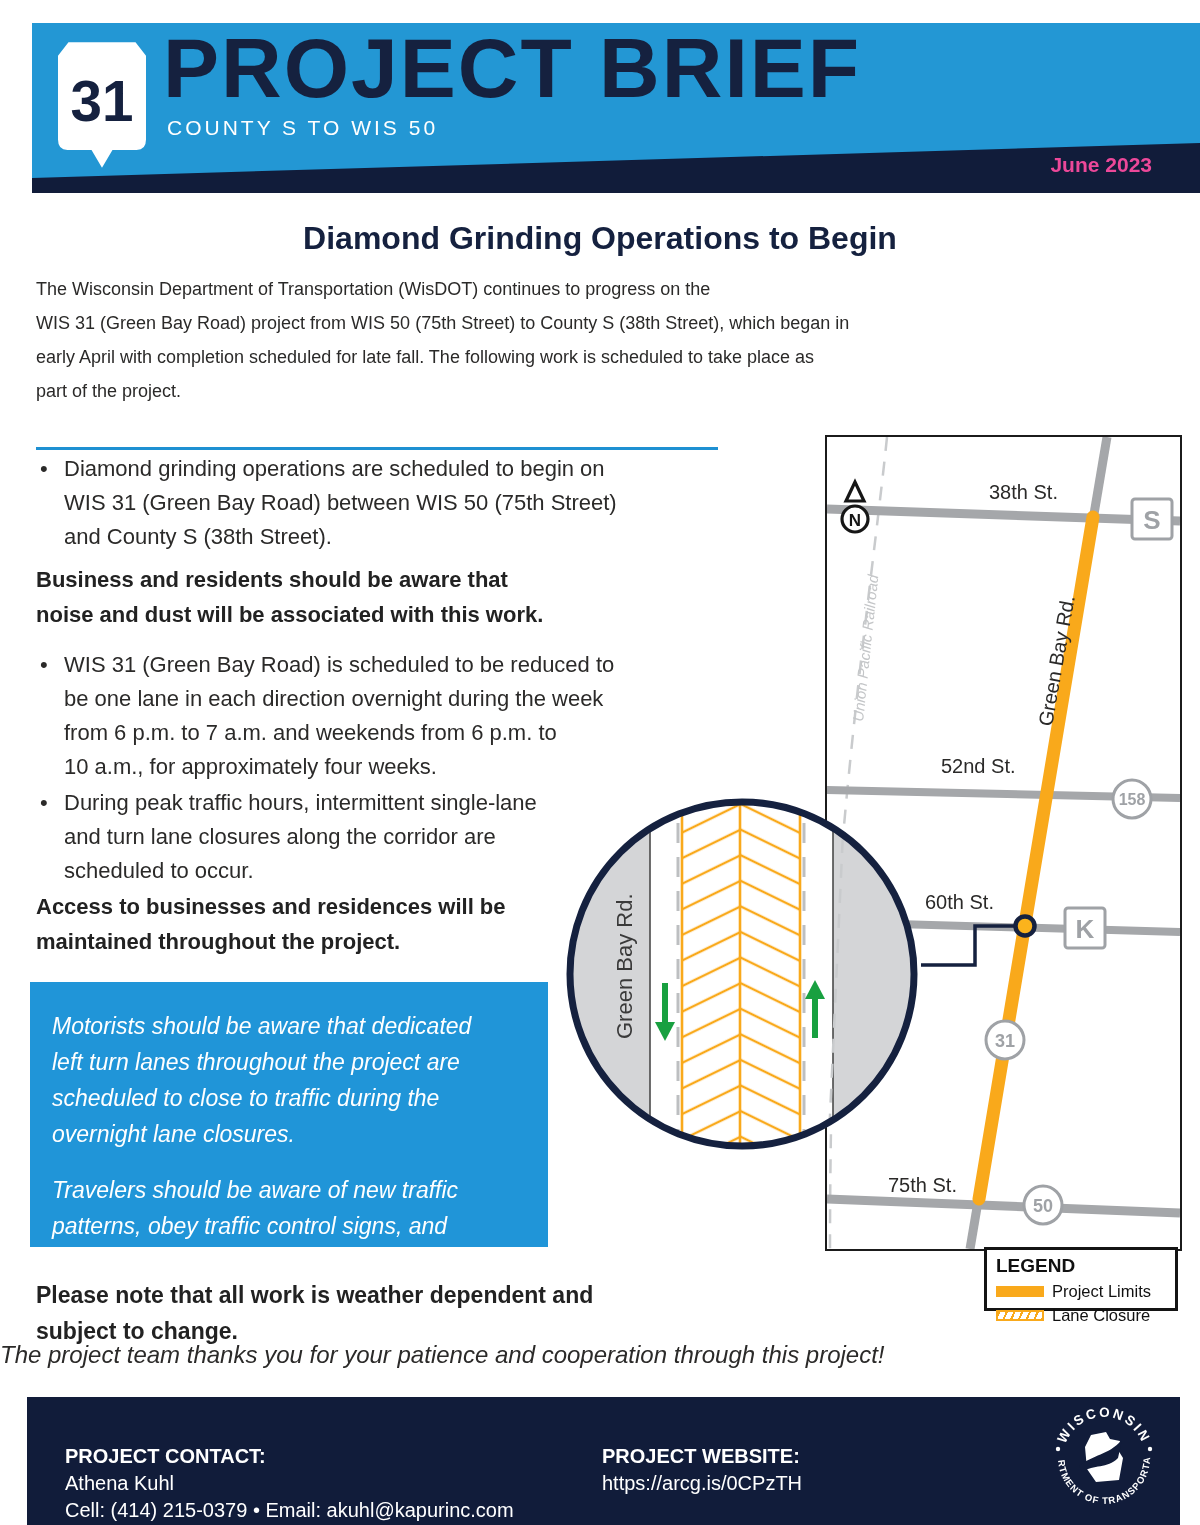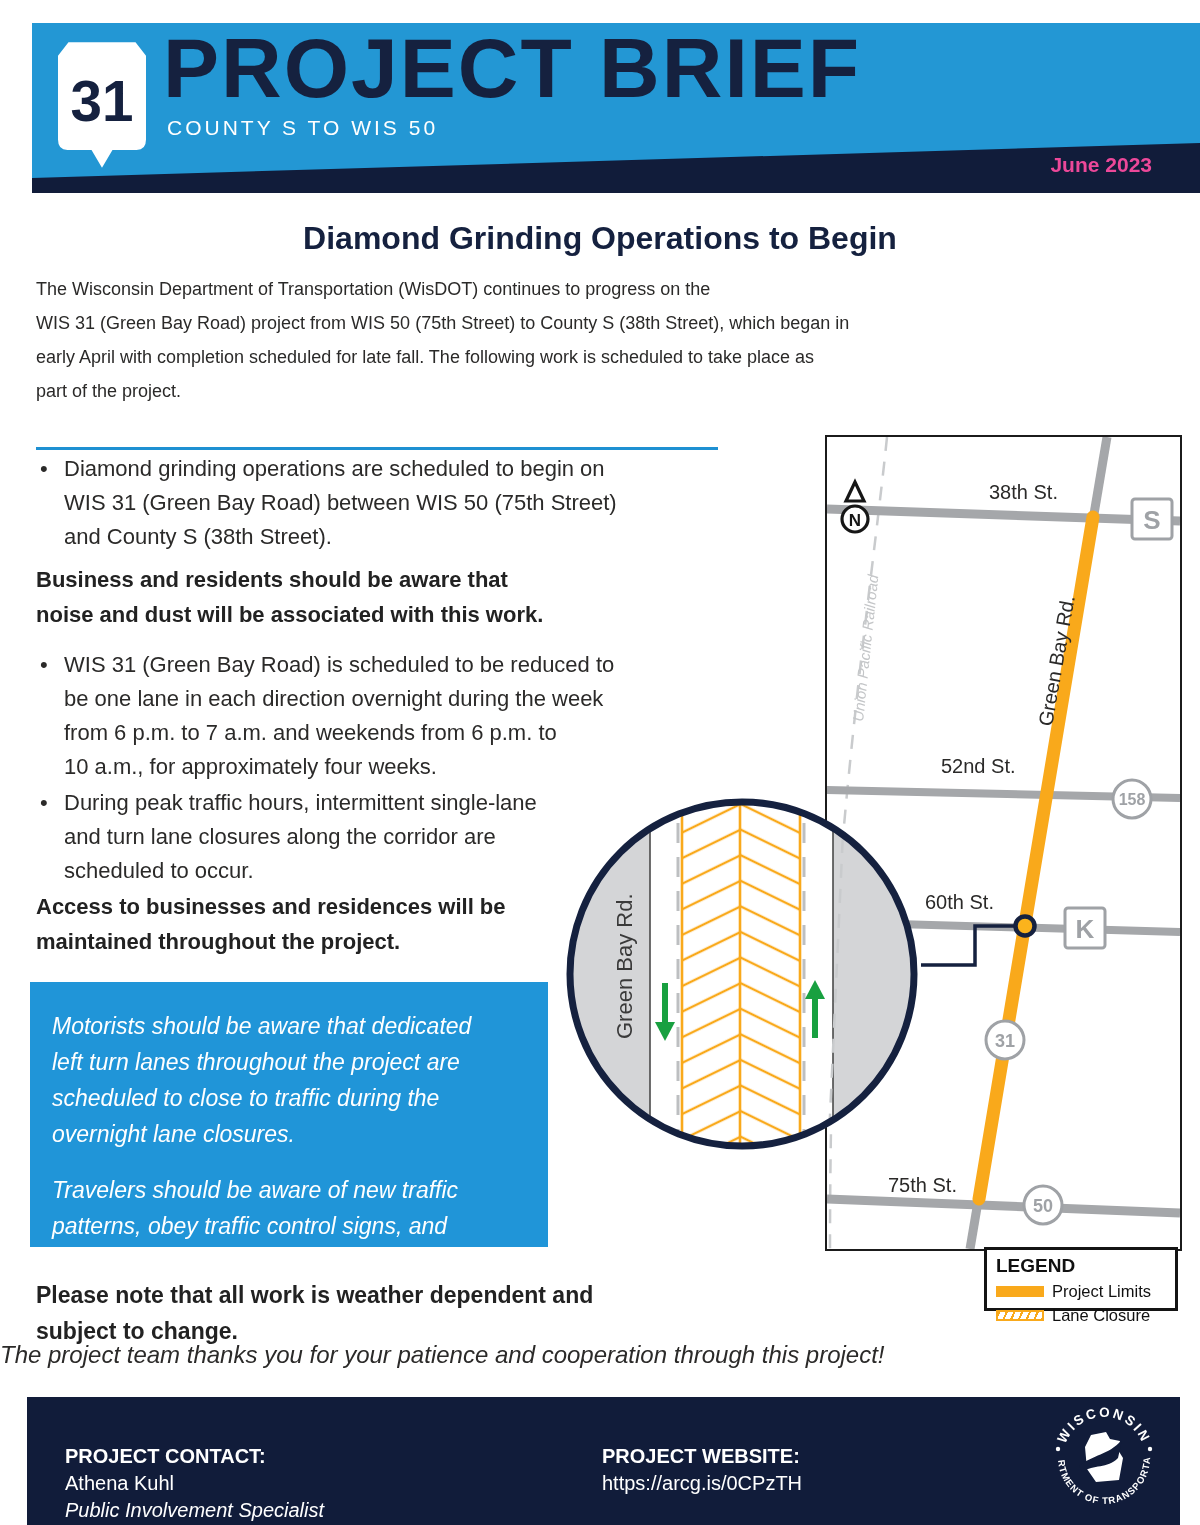--- a/index.html
+++ b/index.html
@@ -219,21 +219,20 @@
     <div class="legend-row">
       <span class="swatch swatch-hatch"></span>
       <span class="legend-label">Lane Closure</span>
     </div>
   </div>
 
   <div class="abs footer">
     <div class="f-col f-contact">
       <div class="f-label">PROJECT CONTACT:</div>
       <div>Athena Kuhl</div>
-      <div class="f-role">Public Involvement Specialist</div>
       <div>Cell: (414) 215-0379 • Email: akuhl@kapurinc.com</div>
     </div>
     <div class="f-col f-web">
       <div class="f-label">PROJECT WEBSITE:</div>
       <div>https://arcg.is/0CPzTH</div>
     </div>
     <svg class="logo-svg" width="110" height="110" viewBox="0 0 110 110">
       <defs>
         <path id="arcTop" d="M 14,55 A 41,41 0 0 1 96,55"></path>
         <path id="arcBot" d="M 9,55 A 46,46 0 0 0 101,55"></path>

